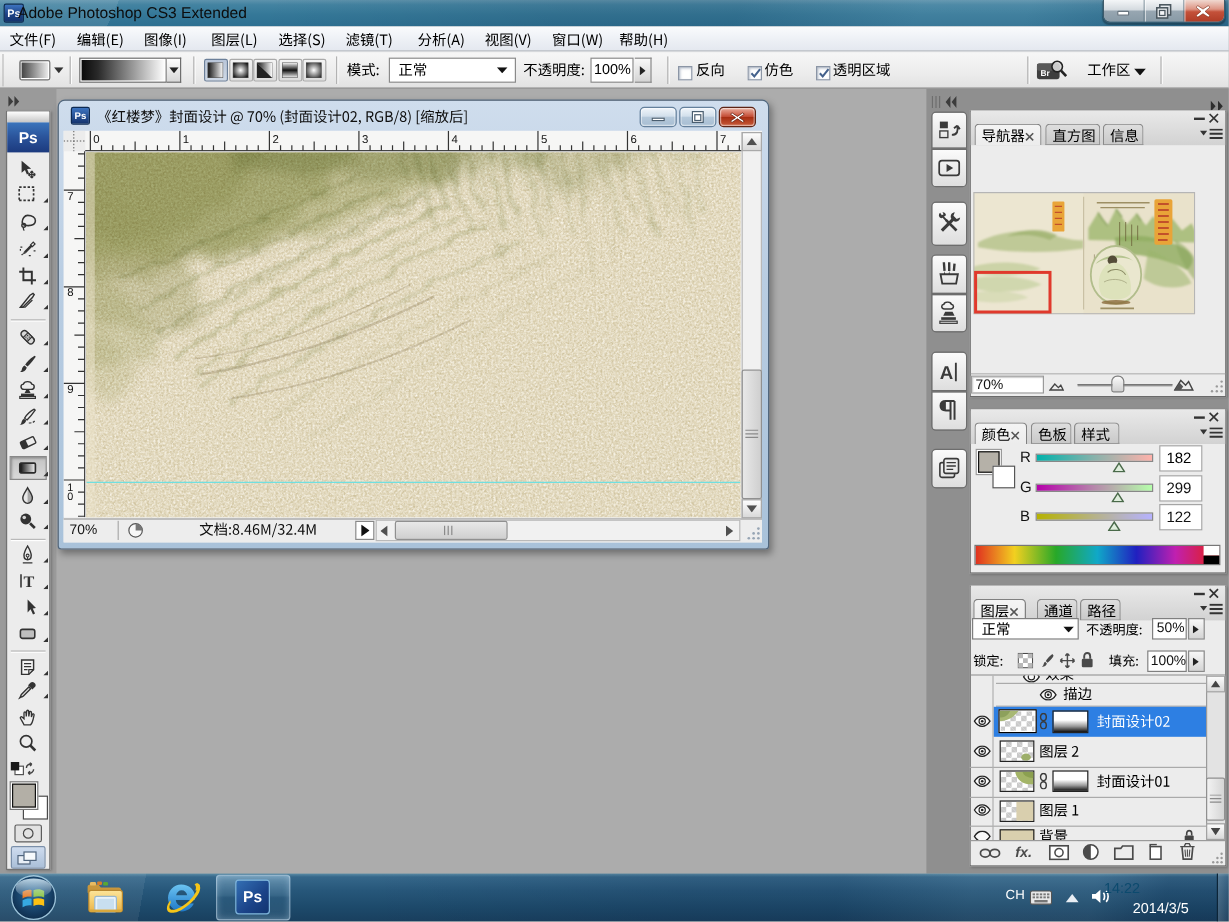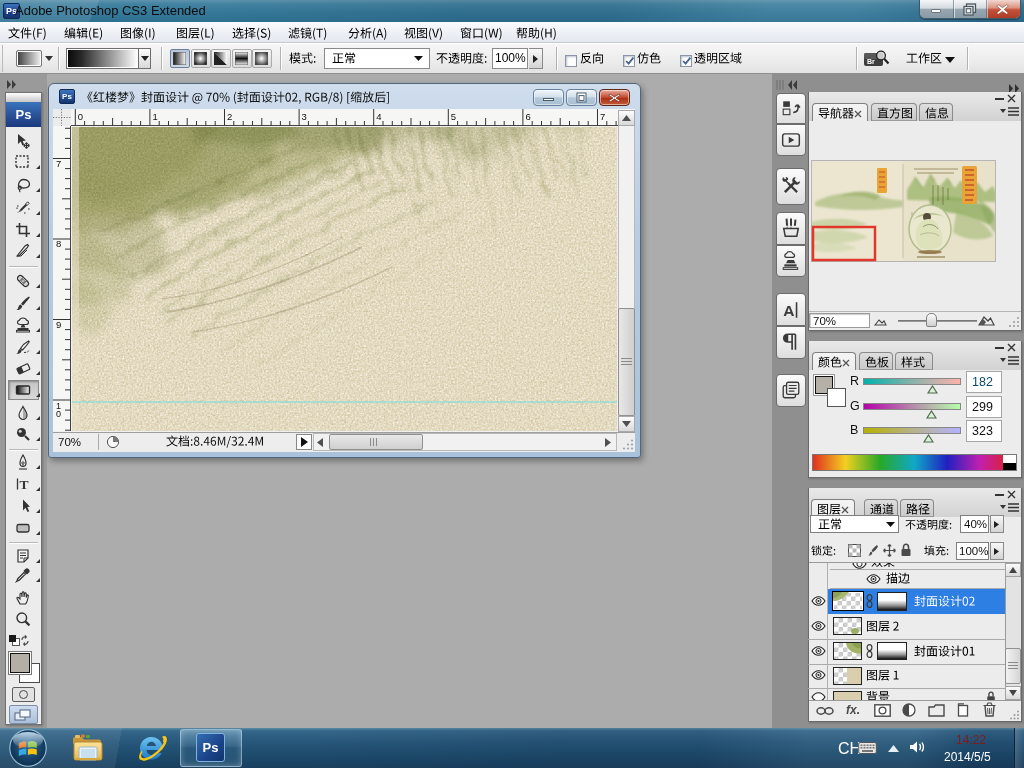--- a/index.html
+++ b/index.html
@@ -845,35 +845,35 @@
   </svg>
 <div class="abs" style="left:813px;top:374px;width:22px;height:22px;background:#fff;border:1px solid #9a9a9a"></div>
 <div class="abs" style="left:815px;top:376px;width:18px;height:18px;background:#b5b1a8;border:1.5px solid #111"></div>
 <div class="abs" style="left:827px;top:388px;width:19px;height:19px;background:#fff;border:1px solid #555"></div>
 <div class="abs" style="left:850px;top:373.5px;font-size:12.5px;color:#111">R</div>
 <div class="abs" style="left:863px;top:378.0px;width:98px;height:7px;background:linear-gradient(90deg,#00b2ab,#88b2ab 50%,#ffb2ab);border:1px solid #888"></div>
 <svg class="abs" style="left:927px;top:385.0px" width="11" height="9" viewBox="0 0 11 9">
     <path d="M5.5 1 L10 8 L1 8 Z" fill="#dfeedd" stroke="#4a6a4a" stroke-width="1.2"></path>
   </svg>
 <div class="abs" style="left:966px;top:370.5px;width:36px;height:22px;background:#fff;border:1px solid #a5a5a5"></div>
-<div class="abs" style="left:972px;top:374.5px;font-size:12.5px;color:#0c4a6e">182</div>
+<div class="abs" style="left:972px;top:374.5px;font-size:12.5px;color:#000000">182</div>
 <div class="abs" style="left:850px;top:398.5px;font-size:12.5px;color:#111">G</div>
 <div class="abs" style="left:863px;top:403.0px;width:98px;height:7px;background:linear-gradient(90deg,#b600ab,#b688ab 50%,#b6ffab);border:1px solid #888"></div>
 <svg class="abs" style="left:926px;top:410.0px" width="11" height="9" viewBox="0 0 11 9">
     <path d="M5.5 1 L10 8 L1 8 Z" fill="#dfeedd" stroke="#4a6a4a" stroke-width="1.2"></path>
   </svg>
 <div class="abs" style="left:966px;top:395.5px;width:36px;height:22px;background:#fff;border:1px solid #a5a5a5"></div>
 <div class="abs" style="left:972px;top:399.5px;font-size:12.5px;color:#111">299</div>
 <div class="abs" style="left:850px;top:422.5px;font-size:12.5px;color:#111">B</div>
 <div class="abs" style="left:863px;top:427.0px;width:98px;height:7px;background:linear-gradient(90deg,#b6b200,#b6b288 50%,#b6b2ff);border:1px solid #888"></div>
 <svg class="abs" style="left:923px;top:434.0px" width="11" height="9" viewBox="0 0 11 9">
     <path d="M5.5 1 L10 8 L1 8 Z" fill="#dfeedd" stroke="#4a6a4a" stroke-width="1.2"></path>
   </svg>
 <div class="abs" style="left:966px;top:419.5px;width:36px;height:22px;background:#fff;border:1px solid #a5a5a5"></div>
-<div class="abs" style="left:972px;top:423.5px;font-size:12.5px;color:#111">323</div>
+<div class="abs" style="left:972px;top:423.5px;font-size:12.5px;color:#111">122</div>
 <div class="abs" style="left:812px;top:454px;width:205px;height:17px;border:1px solid #777;
 background:linear-gradient(90deg,#e03020 0%,#f2d020 16%,#28a828 33%,#10a8c8 50%,#2020c0 66%,#c020b0 82%,#e02028 97%)"></div>
 <div class="abs" style="left:1003px;top:455px;width:13px;height:8px;background:#fff"></div>
 <div class="abs" style="left:1003px;top:463px;width:13px;height:7px;background:#000"></div>
 <div class="abs" style="left:808px;top:488px;width:214px;height:234px;background:#ececec;border:1px solid #6a6a6a;box-shadow:1px 1px 2px rgba(0,0,0,.2)"></div>
 <div class="abs" style="left:809px;top:488px;width:212px;height:29px;background:linear-gradient(180deg,#e9e9e9,#d2d2d2)"></div>
 <div class="abs" style="left:811px;top:499px;width:44px;height:18px;background:linear-gradient(180deg,#f4f4f4,#ececec);border:1px solid #808080;border-bottom:none;border-radius:4px 4px 0 0"></div>
 <svg style="position:absolute;left:817px;top:503px" width="24" height="15" viewBox="0 0 24 15">
     <path fill="#000" d="M1.0 1.0H11.0V11.5H10.1V1.8H1.9V11.5H1.0ZM1.5 10.2H10.6V11.0H1.5ZM4.5 7.2 4.9 6.7Q5.4 6.8 5.9 6.9Q6.4 7.1 6.9 7.2Q7.4 7.4 7.7 7.6L7.4 8.2Q7.0 8.0 6.5 7.8Q6.0 7.6 5.5 7.5Q5.0 7.3 4.5 7.2ZM5.0 2.1 5.7 2.3Q5.4 2.9 4.9 3.4Q4.5 3.9 4.0 4.4Q3.4 4.8 2.9 5.1Q2.9 5.1 2.8 5.0Q2.6 4.9 2.5 4.8Q2.4 4.7 2.3 4.6Q3.1 4.1 3.8 3.5Q4.5 2.8 5.0 2.1ZM8.2 3.0H8.3L8.5 3.0L9.0 3.3Q8.5 4.0 7.8 4.7Q7.1 5.3 6.2 5.7Q5.3 6.2 4.4 6.6Q3.4 6.9 2.5 7.1Q2.5 7.0 2.4 6.9Q2.3 6.7 2.3 6.6Q2.2 6.5 2.1 6.4Q3.0 6.2 3.9 5.9Q4.8 5.6 5.6 5.2Q6.5 4.8 7.1 4.3Q7.8 3.8 8.2 3.2ZM4.4 3.7Q5.0 4.3 5.8 4.8Q6.7 5.4 7.7 5.7Q8.8 6.1 9.9 6.3Q9.8 6.4 9.6 6.6Q9.5 6.8 9.4 7.0Q8.3 6.8 7.2 6.3Q6.2 5.9 5.3 5.3Q4.4 4.7 3.8 4.0ZM4.7 3.0H8.4V3.7H4.2ZM3.3 8.7 3.7 8.1Q4.3 8.2 5.0 8.3Q5.7 8.4 6.3 8.6Q7.0 8.7 7.6 8.9Q8.1 9.0 8.6 9.2L8.2 9.8Q7.6 9.6 6.8 9.4Q6.0 9.2 5.0 9.0Q4.1 8.8 3.3 8.7Z M13.6 1.1H14.5V4.6Q14.5 5.3 14.5 6.2Q14.4 7.1 14.3 8.0Q14.1 9.0 13.9 9.9Q13.6 10.8 13.2 11.5Q13.1 11.4 12.9 11.3Q12.8 11.2 12.6 11.2Q12.5 11.1 12.4 11.0Q12.8 10.3 13.0 9.5Q13.3 8.7 13.4 7.8Q13.5 6.9 13.6 6.1Q13.6 5.3 13.6 4.6ZM14.2 1.1H22.6V4.1H14.2V3.3H21.7V1.8H14.2ZM15.6 5.1H22.5V5.9H15.6ZM14.9 7.1H23.3V7.9H14.9ZM20.2 8.6 21.0 8.3Q21.3 8.7 21.7 9.3Q22.1 9.8 22.4 10.3Q22.7 10.9 22.9 11.2L22.1 11.6Q21.9 11.2 21.6 10.7Q21.3 10.2 20.9 9.7Q20.6 9.1 20.2 8.6ZM15.5 11.3Q15.4 11.2 15.4 11.1Q15.3 10.9 15.3 10.8Q15.2 10.6 15.1 10.5Q15.3 10.5 15.5 10.3Q15.6 10.2 15.8 9.9Q15.9 9.8 16.1 9.6Q16.3 9.3 16.6 9.0Q16.8 8.6 17.1 8.2Q17.3 7.8 17.5 7.4L18.6 7.7Q18.2 8.3 17.8 8.9Q17.4 9.4 16.9 9.9Q16.5 10.5 16.1 10.9V10.9Q16.1 10.9 16.0 10.9Q15.9 11.0 15.8 11.0Q15.6 11.1 15.5 11.2Q15.5 11.3 15.5 11.3ZM15.5 11.3 15.4 10.7 16.0 10.4 21.8 10.0Q21.8 10.2 21.9 10.4Q21.9 10.6 22.0 10.8Q20.3 10.9 19.2 11.0Q18.1 11.0 17.4 11.1Q16.7 11.1 16.3 11.2Q15.9 11.2 15.8 11.3Q15.6 11.3 15.5 11.3Z"></path>
   </svg>
@@ -900,21 +900,21 @@
 <svg class="abs" style="left:886px;top:522px" width="9" height="5">
     <path d="M0 0 L9 0 L4.5 5 Z" fill="#111"></path>
   </svg>
 <svg style="position:absolute;left:818px;top:518px" width="24" height="15" viewBox="0 0 24 15">
     <path fill="#000" d="M1.1 1.4H11.0V2.2H1.1ZM6.3 5.4H10.5V6.3H6.3ZM0.6 10.1H11.4V11.0H0.6ZM5.8 1.7H6.8V10.5H5.8ZM2.3 4.4H3.2V10.6H2.3Z M17.7 6.3H18.6V11.5H17.7ZM15.8 4.7V5.8H20.3V4.7ZM14.9 4.0H21.2V6.5H14.9ZM13.8 7.5H21.9V8.3H14.7V11.0H13.8ZM21.4 7.5H22.3V10.0Q22.3 10.4 22.2 10.6Q22.1 10.8 21.9 10.9Q21.6 11.0 21.1 11.0Q20.6 11.0 19.9 11.0Q19.9 10.9 19.8 10.6Q19.7 10.4 19.6 10.2Q20.0 10.2 20.3 10.2Q20.6 10.2 20.8 10.2Q21.1 10.2 21.2 10.2Q21.3 10.2 21.4 10.2Q21.4 10.1 21.4 10.0ZM17.6 0.5H18.5V2.7H17.6ZM13.0 2.3H23.1V4.9H22.2V3.1H13.9V4.9H13.0ZM14.0 0.9 14.8 0.6Q15.1 0.9 15.4 1.3Q15.7 1.7 15.8 2.0L15.0 2.4Q14.9 2.1 14.6 1.7Q14.3 1.3 14.0 0.9ZM21.2 0.6 22.1 0.9Q21.8 1.3 21.5 1.7Q21.1 2.1 20.9 2.3L20.1 2.0Q20.3 1.8 20.5 1.6Q20.7 1.3 20.9 1.1Q21.0 0.8 21.2 0.6Z"></path>
   </svg>
 <svg style="position:absolute;left:905px;top:519px" width="47" height="14" viewBox="0 0 47 14">
     <path fill="#000" d="M0.8 1.2H10.2V2.1H0.8ZM6.2 4.4 6.8 3.9Q7.3 4.2 7.8 4.6Q8.3 5.0 8.8 5.3Q9.4 5.7 9.8 6.1Q10.3 6.5 10.6 6.8L9.9 7.4Q9.6 7.1 9.2 6.7Q8.7 6.4 8.2 5.9Q7.7 5.5 7.2 5.1Q6.6 4.7 6.2 4.4ZM5.9 1.5 6.8 1.8Q6.2 3.0 5.3 4.0Q4.5 5.1 3.4 6.0Q2.3 6.9 1.0 7.6Q1.0 7.5 0.9 7.4Q0.8 7.2 0.7 7.1Q0.6 7.0 0.5 6.9Q1.4 6.4 2.2 5.8Q3.0 5.2 3.7 4.5Q4.4 3.8 5.0 3.0Q5.6 2.3 5.9 1.5ZM5.0 3.7 5.9 2.8V2.8V10.5H5.0Z M14.4 2.5H21.5V3.1H14.4ZM15.3 5.2H19.0V5.9H15.3ZM18.9 6.3H20.6V6.9H18.9ZM17.5 1.3H18.3V5.0H17.5ZM17.3 2.8 17.9 3.0Q17.5 3.5 17.0 4.0Q16.5 4.5 15.8 4.9Q15.2 5.3 14.6 5.5Q14.5 5.4 14.4 5.2Q14.2 5.0 14.1 4.9Q14.7 4.7 15.3 4.4Q15.9 4.1 16.5 3.6Q17.0 3.2 17.3 2.8ZM18.5 2.8Q18.9 3.2 19.4 3.6Q19.9 4.1 20.5 4.4Q21.1 4.7 21.7 4.9Q21.5 5.0 21.4 5.2Q21.2 5.4 21.2 5.5Q20.6 5.3 20.0 4.9Q19.4 4.5 18.8 4.0Q18.3 3.5 18.0 3.0ZM20.3 6.3H21.1Q21.1 6.3 21.1 6.4Q21.1 6.5 21.1 6.6Q21.0 7.5 20.9 8.0Q20.8 8.5 20.6 8.6Q20.4 8.8 20.3 8.8Q20.1 8.9 19.9 8.9Q19.7 8.9 19.3 8.9Q19.0 8.9 18.5 8.9Q18.5 8.7 18.5 8.5Q18.4 8.4 18.3 8.2Q18.7 8.3 19.1 8.3Q19.4 8.3 19.6 8.3Q19.7 8.3 19.8 8.3Q19.9 8.3 19.9 8.2Q20.1 8.1 20.2 7.7Q20.3 7.3 20.3 6.4ZM20.4 0.6 20.9 1.2Q20.4 1.3 19.6 1.4Q18.9 1.5 18.1 1.6Q17.3 1.6 16.5 1.7Q15.7 1.7 14.9 1.8Q14.9 1.6 14.8 1.5Q14.8 1.3 14.7 1.2Q15.5 1.1 16.3 1.1Q17.1 1.0 17.8 1.0Q18.6 0.9 19.2 0.8Q19.9 0.7 20.4 0.6ZM16.7 5.4H17.4Q17.4 6.1 17.2 6.6Q17.1 7.2 16.8 7.6Q16.5 8.1 16.0 8.4Q15.6 8.8 14.8 9.0Q14.8 8.9 14.7 8.7Q14.5 8.5 14.4 8.4Q15.0 8.2 15.4 7.9Q15.9 7.6 16.1 7.3Q16.4 6.9 16.5 6.4Q16.6 6.0 16.7 5.4ZM11.7 1.3 12.3 0.8Q12.6 1.1 13.0 1.4Q13.3 1.7 13.6 2.0Q13.9 2.3 14.1 2.6L13.4 3.1Q13.2 2.8 12.9 2.5Q12.7 2.2 12.3 1.9Q12.0 1.5 11.7 1.3ZM13.8 4.7V8.9H13.0V5.4H11.6V4.7ZM18.8 5.2H19.5Q19.5 5.7 19.3 6.1Q19.2 6.6 19.1 6.9H18.4Q18.5 6.5 18.6 6.1Q18.7 5.7 18.8 5.2ZM13.7 8.6Q13.9 8.6 14.2 8.7Q14.4 8.9 14.8 9.2Q15.4 9.5 16.0 9.6Q16.7 9.6 17.6 9.6Q18.2 9.6 19.0 9.6Q19.7 9.6 20.4 9.6Q21.1 9.5 21.6 9.5Q21.6 9.6 21.5 9.7Q21.5 9.9 21.4 10.0Q21.4 10.2 21.4 10.3Q21.1 10.3 20.6 10.4Q20.1 10.4 19.6 10.4Q19.0 10.4 18.5 10.4Q18.0 10.4 17.6 10.4Q16.6 10.4 15.9 10.3Q15.2 10.2 14.7 9.9Q14.4 9.7 14.1 9.5Q13.9 9.3 13.7 9.3Q13.5 9.3 13.2 9.5Q13.0 9.6 12.7 9.9Q12.4 10.2 12.0 10.6L11.5 9.8Q11.9 9.5 12.3 9.2Q12.7 8.9 13.0 8.7Q13.4 8.6 13.7 8.6Z M23.3 1.1H26.5V7.7H23.3V6.9H25.7V1.9H23.3ZM23.3 4.0H26.1V4.7H23.3ZM28.0 0.9H31.7V1.7H28.0ZM28.0 3.6H31.7V4.3H28.0ZM27.9 6.3H31.7V7.0H27.9ZM22.9 1.1H23.7V8.7H22.9ZM31.4 0.9H32.2V9.5Q32.2 9.9 32.1 10.1Q32.0 10.3 31.7 10.4Q31.5 10.5 31.0 10.5Q30.5 10.5 29.8 10.5Q29.8 10.4 29.8 10.3Q29.7 10.1 29.7 10.0Q29.6 9.8 29.5 9.7Q29.9 9.7 30.2 9.7Q30.5 9.7 30.8 9.7Q31.0 9.7 31.1 9.7Q31.3 9.7 31.3 9.7Q31.4 9.6 31.4 9.5ZM27.5 0.9H28.3V4.8Q28.3 5.5 28.2 6.3Q28.2 7.1 27.9 7.9Q27.7 8.6 27.3 9.3Q26.8 10.1 26.1 10.6Q26.0 10.5 25.9 10.4Q25.8 10.3 25.7 10.2Q25.5 10.1 25.5 10.1Q26.2 9.5 26.6 8.9Q27.0 8.3 27.2 7.6Q27.4 6.9 27.4 6.2Q27.5 5.5 27.5 4.8Z M35.5 3.6H43.3V4.2H35.5ZM35.6 6.8H41.9V7.4H35.6ZM37.2 2.6H38.0V5.4H40.7V2.6H41.5V6.1H37.2ZM41.7 6.8H41.9L42.0 6.7L42.5 7.0Q42.1 7.9 41.3 8.5Q40.6 9.1 39.7 9.5Q38.7 9.9 37.6 10.1Q36.6 10.4 35.4 10.5Q35.4 10.3 35.3 10.1Q35.2 9.9 35.1 9.8Q36.2 9.7 37.2 9.5Q38.2 9.3 39.1 8.9Q40.0 8.6 40.6 8.1Q41.3 7.6 41.7 6.9ZM37.4 7.3Q37.9 8.0 38.9 8.6Q39.8 9.1 41.0 9.4Q42.2 9.7 43.6 9.8Q43.5 9.9 43.4 10.1Q43.3 10.2 43.2 10.3Q43.2 10.5 43.1 10.6Q41.7 10.4 40.5 10.0Q39.2 9.7 38.3 9.1Q37.3 8.5 36.7 7.6ZM34.8 1.5H43.4V2.3H34.8ZM34.4 1.5H35.2V4.5Q35.2 5.2 35.2 6.0Q35.1 6.7 35.0 7.5Q34.9 8.4 34.7 9.1Q34.5 9.9 34.1 10.6Q34.1 10.5 33.9 10.4Q33.8 10.3 33.6 10.3Q33.5 10.2 33.4 10.2Q33.7 9.6 33.9 8.8Q34.1 8.1 34.2 7.3Q34.3 6.6 34.4 5.9Q34.4 5.1 34.4 4.5ZM38.2 0.6 39.0 0.4Q39.2 0.7 39.4 1.1Q39.6 1.5 39.7 1.8L38.8 2.0Q38.7 1.7 38.6 1.3Q38.4 0.9 38.2 0.6Z M45.5 5.4Q45.2 5.4 45.0 5.2Q44.8 5.0 44.8 4.6Q44.8 4.3 45.0 4.1Q45.2 3.9 45.5 3.9Q45.8 3.9 46.0 4.1Q46.3 4.3 46.3 4.6Q46.3 5.0 46.0 5.2Q45.8 5.4 45.5 5.4ZM45.5 9.8Q45.2 9.8 45.0 9.6Q44.8 9.4 44.8 9.1Q44.8 8.7 45.0 8.5Q45.2 8.3 45.5 8.3Q45.8 8.3 46.0 8.5Q46.3 8.7 46.3 9.1Q46.3 9.4 46.0 9.6Q45.8 9.8 45.5 9.8Z"></path>
   </svg>
 <div class="abs" style="left:960px;top:515px;width:29px;height:18px;background:#fff;border:1px solid #7f7f7f"></div>
-<div class="abs" style="left:964px;top:518px;font-size:11.5px;color:#111">40%</div>
+<div class="abs" style="left:964px;top:518px;font-size:11.5px;color:#111">50%</div>
 <div class="abs" style="left:990px;top:515px;width:14px;height:18px;border:1px solid #8a8a8a;background:linear-gradient(180deg,#f8f8f8,#d4d4d4)"></div>
 <svg class="abs" style="left:994px;top:521px" width="5" height="7">
     <path d="M0 0 L5 3.5 L0 7 Z" fill="#222"></path>
   </svg>
 <svg style="position:absolute;left:811px;top:545px" width="25" height="14" viewBox="0 0 25 14">
     <path fill="#000" d="M2.0 0.5 2.7 0.7Q2.5 1.3 2.2 1.9Q1.9 2.5 1.5 3.0Q1.2 3.5 0.8 3.9Q0.7 3.8 0.7 3.7Q0.6 3.5 0.5 3.4Q0.4 3.2 0.4 3.1Q0.9 2.6 1.3 1.9Q1.7 1.2 2.0 0.5ZM1.7 1.7H4.6V2.4H1.6ZM2.1 10.5 1.9 9.8 2.2 9.4 4.3 8.3Q4.4 8.5 4.4 8.7Q4.5 8.9 4.5 9.0Q3.8 9.4 3.3 9.7Q2.9 9.9 2.6 10.1Q2.4 10.2 2.2 10.3Q2.1 10.4 2.1 10.5ZM1.2 3.7H4.3V4.4H1.2ZM0.8 5.9H4.5V6.7H0.8ZM7.0 4.8H7.8V6.7Q7.8 7.2 7.7 7.7Q7.6 8.2 7.3 8.7Q7.0 9.3 6.3 9.7Q5.7 10.2 4.6 10.6Q4.5 10.4 4.4 10.3Q4.2 10.1 4.1 10.0Q5.1 9.6 5.7 9.2Q6.3 8.8 6.6 8.4Q6.9 7.9 7.0 7.5Q7.0 7.1 7.0 6.7ZM7.4 9.0 7.9 8.5Q8.4 8.7 8.9 9.0Q9.4 9.2 9.8 9.5Q10.3 9.7 10.6 10.0L10.1 10.6Q9.8 10.3 9.3 10.1Q8.9 9.8 8.4 9.5Q7.9 9.3 7.4 9.0ZM5.1 3.4H9.9V8.5H9.1V4.2H5.8V8.5H5.1ZM4.8 1.1 5.5 0.8Q5.8 1.3 6.1 1.8Q6.4 2.3 6.6 2.7L5.9 3.1Q5.8 2.8 5.7 2.5Q5.5 2.1 5.3 1.8Q5.1 1.4 4.8 1.1ZM9.4 0.9 10.1 1.1Q9.9 1.6 9.6 2.1Q9.2 2.7 9.0 3.1L8.4 2.8Q8.6 2.6 8.8 2.2Q9.0 1.9 9.1 1.5Q9.3 1.2 9.4 0.9ZM7.1 0.4H7.9V3.8H7.1ZM2.1 10.5Q2.0 10.4 1.9 10.3Q1.8 10.2 1.7 10.1Q1.6 10.0 1.6 10.0Q1.7 9.9 1.8 9.7Q2.0 9.5 2.1 9.3Q2.2 9.0 2.2 8.7V3.9H3.0V9.3Q3.0 9.3 2.9 9.4Q2.8 9.5 2.7 9.6Q2.5 9.8 2.4 9.9Q2.2 10.1 2.1 10.2Q2.1 10.4 2.1 10.5Z M13.3 3.8H19.7V4.6H13.3ZM16.5 6.4H20.2V7.2H16.5ZM16.1 4.2H16.9V9.8L16.1 9.7ZM13.5 5.5 14.3 5.6Q14.1 7.3 13.5 8.5Q13.0 9.8 12.1 10.6Q12.0 10.5 11.9 10.4Q11.8 10.3 11.6 10.2Q11.5 10.1 11.4 10.0Q12.3 9.3 12.8 8.2Q13.3 7.0 13.5 5.5ZM14.0 6.9Q14.3 7.8 14.7 8.3Q15.2 8.8 15.8 9.1Q16.4 9.4 17.1 9.5Q17.9 9.6 18.7 9.6Q18.8 9.6 19.1 9.6Q19.4 9.6 19.7 9.6Q20.1 9.6 20.4 9.6Q20.8 9.6 21.1 9.6Q21.4 9.6 21.6 9.5Q21.5 9.6 21.4 9.8Q21.4 9.9 21.3 10.1Q21.3 10.3 21.3 10.4H20.7H18.7Q17.7 10.4 16.9 10.3Q16.0 10.1 15.4 9.8Q14.7 9.4 14.2 8.8Q13.7 8.2 13.3 7.2ZM11.9 1.7H21.1V4.1H20.3V2.5H12.7V4.1H11.9ZM15.7 0.6 16.5 0.4Q16.7 0.7 16.9 1.1Q17.1 1.4 17.1 1.7L16.3 2.0Q16.2 1.7 16.1 1.3Q15.9 0.9 15.7 0.6Z M23.5 5.4Q23.2 5.4 23.0 5.2Q22.8 5.0 22.8 4.6Q22.8 4.3 23.0 4.1Q23.2 3.9 23.5 3.9Q23.8 3.9 24.0 4.1Q24.3 4.3 24.3 4.6Q24.3 5.0 24.0 5.2Q23.8 5.4 23.5 5.4ZM23.5 9.8Q23.2 9.8 23.0 9.6Q22.8 9.4 22.8 9.1Q22.8 8.7 23.0 8.5Q23.2 8.3 23.5 8.3Q23.8 8.3 24.0 8.5Q24.3 8.7 24.3 9.1Q24.3 9.4 24.0 9.6Q23.8 9.8 23.5 9.8Z"></path>
   </svg>
 <svg class="abs" style="left:848px;top:544px" width="13" height="13" viewBox="0 0 13 13">
 <rect x="0.5" y="0.5" width="12" height="12" fill="#fff" stroke="#4a4a4a"></rect>
 <path d="M0.5 0.5 h4 v4 h-4 Z M8.5 0.5 h4 v4 h-4 Z M4.5 4.5 h4 v4 h-4 Z M0.5 8.5 h4 v4 h-4 Z M8.5 8.5 h4 v4 h-4 Z" fill="#b8b8b8"></path>
@@ -1140,21 +1140,21 @@
 <path d="M29.3 4.1 C30.8 3.2 32.2 3 33 3.8 C34 4.8 33.8 6.8 32.8 9 L29.8 9 C30.6 7 30.5 5.3 29.3 4.1 Z" fill="#f5c518"></path>
 </svg>
 
 <div class="abs" style="left:180px;top:729px;width:62px;height:38px;border:1px solid rgba(210,230,245,.55);border-radius:3px;
 background:linear-gradient(180deg,rgba(170,205,228,.42) 0%,rgba(110,155,185,.28) 45%,rgba(70,115,150,.22) 50%,rgba(90,135,165,.30) 100%);
 box-shadow:inset 0 0 6px rgba(200,230,250,.35)"></div>
 <div class="abs" style="left:196px;top:733px;width:29px;height:29px;border-radius:3px;border:1px solid #7db4dd;
 background:linear-gradient(135deg,#336fb4 0%,#1b4388 60%,#113470 100%);color:#fff;font-size:13px;font-weight:bold;
 text-align:center;line-height:28px">Ps</div>
 
-<div class="abs" style="left:838px;top:740px;font-size:16px;color:#fff">CH</div>
+<div class="abs" style="left:838px;top:740px;font-size:11px;color:#fff">CH</div>
 <svg class="abs" style="left:858px;top:741px" width="19" height="14" viewBox="0 0 19 14">
 <rect x="0.7" y="1.5" width="17.6" height="11" rx="1.5" fill="#e8e8e8" stroke="#555" stroke-width="1"></rect>
 <g fill="#777">
       <rect x="2.5" y="3.5" width="2" height="1.6"></rect>
       <rect x="5.5" y="3.5" width="2" height="1.6"></rect>
       <rect x="8.5" y="3.5" width="2" height="1.6"></rect>
       <rect x="11.5" y="3.5" width="2" height="1.6"></rect>
       <rect x="14.5" y="3.5" width="2" height="1.6"></rect>
 <rect x="2.5" y="6" width="2" height="1.6"></rect>
       <rect x="5.5" y="6" width="2" height="1.6"></rect>
@@ -1164,15 +1164,15 @@
 <rect x="4" y="9" width="11" height="2"></rect>
     </g>
   </svg>
 <svg class="abs" style="left:888px;top:745px" width="11" height="7">
     <path d="M5.5 0 L11 7 L0 7 Z" fill="#e8eef4"></path>
   </svg>
 <svg class="abs" style="left:909px;top:740px" width="16" height="14" viewBox="0 0 16 14">
 <path d="M1 5 L4 5 L8 1.5 L8 12.5 L4 9 L1 9 Z" fill="#fff"></path>
 <path d="M10.5 4 C11.8 5.5 11.8 8.5 10.5 10 M12.8 2.5 C15 4.8 15 9.2 12.8 11.5" stroke="#fff" stroke-width="1.4" fill="none"></path>
   </svg>
-<div class="abs" style="left:956px;top:733px;font-size:12px;color:#7f1d1d">14:22</div>
-<div class="abs" style="left:944px;top:750px;font-size:12px;color:#fff">2014/5/5</div>
+<div class="abs" style="left:920px;top:733px;font-size:12px;color:#0c4a6e">14:22</div>
+<div class="abs" style="left:944px;top:750px;font-size:12px;color:#fff">2014/3/5</div>
 <div class="abs" style="left:1014px;top:728px;width:10px;height:40px;border-left:1px solid #0d2538;
 background:linear-gradient(90deg,rgba(255,255,255,.18),rgba(255,255,255,.05))"></div>
 </body></html>

